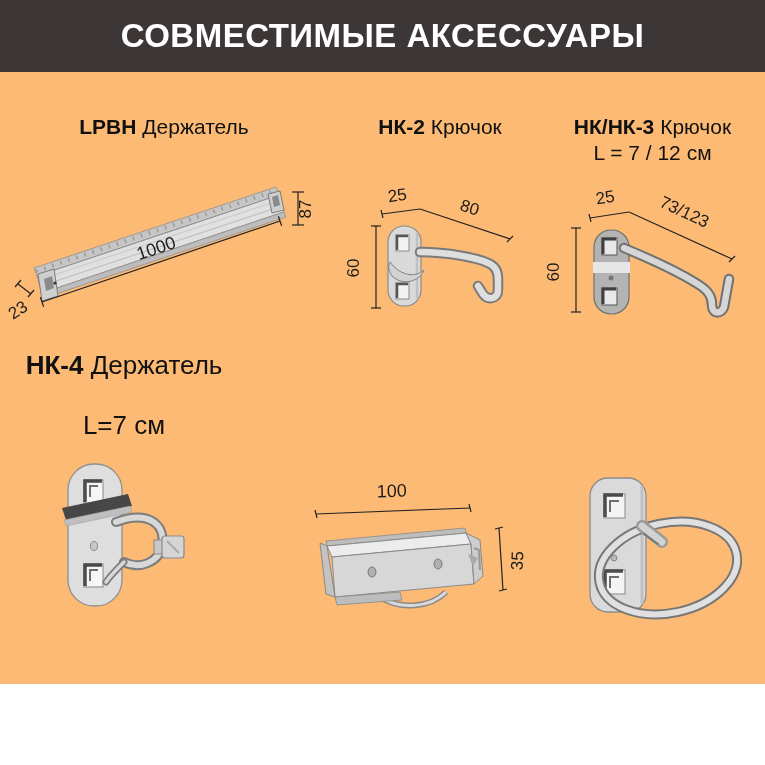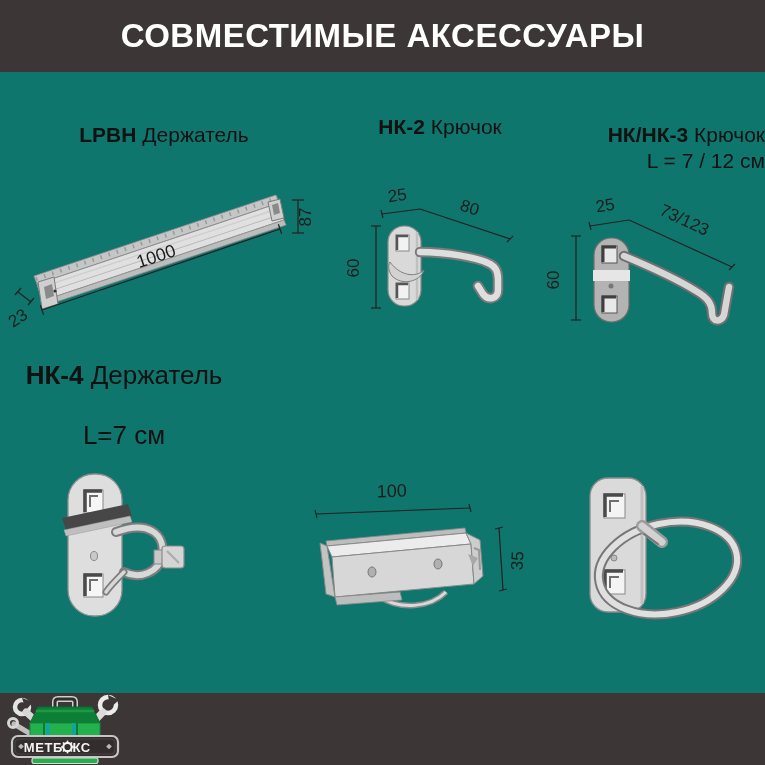--- a/index.html
+++ b/index.html
@@ -1,16 +1,16 @@
 <!DOCTYPE html>
 <html><head>
 <meta charset="utf-8">
 <style>
   html,body{margin:0;padding:0;background:#ffffff;}
-  .page{position:relative;width:765px;height:765px;background:#0f766e;overflow:hidden;
+  .page{position:relative;width:765px;height:684px;background:#fdba74;overflow:hidden;
         font-family:"Liberation Sans",sans-serif;color:#111;}
   
   .header{position:absolute;left:0;top:0;width:765px;height:72px;background:#3c3636;
           display:flex;align-items:center;justify-content:center;}
   .header .title{color:#ffffff;font-size:33px;font-weight:bold;letter-spacing:.5px;}
   
   .cell{position:absolute;text-align:center;line-height:26px;font-size:21px;}
   .cell .model{font-weight:bold;}
   .row2{font-size:26px;line-height:30px;}
   .cell svg{position:absolute;}
@@ -23,21 +23,21 @@
 </style>
 </head>
 <body>
 
 <div class="page">
 
   <div class="header">
     <span class="title">СОВМЕСТИМЫЕ АКСЕССУАРЫ</span>
   </div>
 
-  <div class="cell" style="left:8px;top:114px;width:312px;height:226px;margin-top:8px;">
+  <div class="cell" style="left:8px;top:114px;width:312px;height:226px;">
     <div>
       <span class="model">LPBH</span>
       <span>Держатель</span><br>
     </div>
     <svg style="left:0;top:66px;" width="312" height="152" viewBox="0 0 312 152">
       <g>
         <polygon points="26,88 268,7 271,15 29,96" fill="#c6c6c6" stroke="#8f8f8f" stroke-width="0.8"></polygon>
         <polygon points="29,96 271,15 276,32 34,113" fill="#e0e0e0" stroke="#8f8f8f" stroke-width="1"></polygon>
         <line x1="31" y1="100" x2="272" y2="20" stroke="#cfcfcf" stroke-width="1.5"></line>
         <line x1="33" y1="106" x2="274" y2="26" stroke="#b9b9b9" stroke-width="1"></line>
@@ -93,21 +93,21 @@
         <line x1="51" y1="30" x2="53" y2="38"></line>
         <line x1="90" y1="29" x2="180" y2="59"></line>
         <line x1="177" y1="62" x2="183" y2="56"></line>
       </g>
       <text class="dim" transform="translate(29,88) rotate(-90)" text-anchor="middle">60</text>
       <text class="dim" transform="translate(68,21) rotate(-8)" text-anchor="middle">25</text>
       <text class="dim" transform="translate(138,33) rotate(18)" text-anchor="middle">80</text>
     </svg>
   </div>
 
-  <div class="cell" style="left:540px;top:122px;width:225px;height:230px;text-align:right;">
+  <div class="cell" style="left:540px;top:114px;width:225px;height:230px;">
     <div>
       <span class="model">НК/НК-3</span>
       <span>Крючок</span><br>
       <span>L = 7 / 12 см</span>
     </div>
     <svg style="left:0;top:64px;" width="225" height="158" viewBox="0 0 225 158">
       <g>
         <rect x="54" y="52" width="35" height="84" rx="17" fill="#b3b3b3" stroke="#6f6f6f" stroke-width="1.2"></rect>
         <rect x="53" y="84" width="37" height="11" fill="#e6e6e6"></rect>
         <rect x="62" y="60" width="15" height="17" fill="#e8e8e8" stroke="#555"></rect>
@@ -128,21 +128,21 @@
         <line x1="49" y1="36" x2="51" y2="44"></line>
         <line x1="89" y1="34" x2="192" y2="81"></line>
         <line x1="189" y1="84" x2="195" y2="78"></line>
       </g>
       <text class="dim" transform="translate(19,94) rotate(-90)" text-anchor="middle">60</text>
       <text class="dim" transform="translate(66,25) rotate(-9)" text-anchor="middle">25</text>
       <text class="dim" transform="translate(142,39) rotate(25)" text-anchor="middle">73/123</text>
     </svg>
   </div>
 
-  <div class="cell row2" style="left:10px;top:360px;width:228px;height:275px;">
+  <div class="cell row2" style="left:10px;top:350px;width:228px;height:275px;">
     <div>
       <span class="model">НК-4</span>
       <span>Держатель</span><br>
       <br>
       <span>L=7 см</span>
     </div>
     <svg style="left:0;top:100px;" width="228" height="172" viewBox="0 0 228 172">
       <g>
         <rect x="58" y="14" width="54" height="142" rx="26" fill="#dedede" stroke="#8f8f8f" stroke-width="1.3"></rect>
         <rect x="74" y="30" width="19" height="23" fill="#f6f6f6" stroke="#888"></rect>

